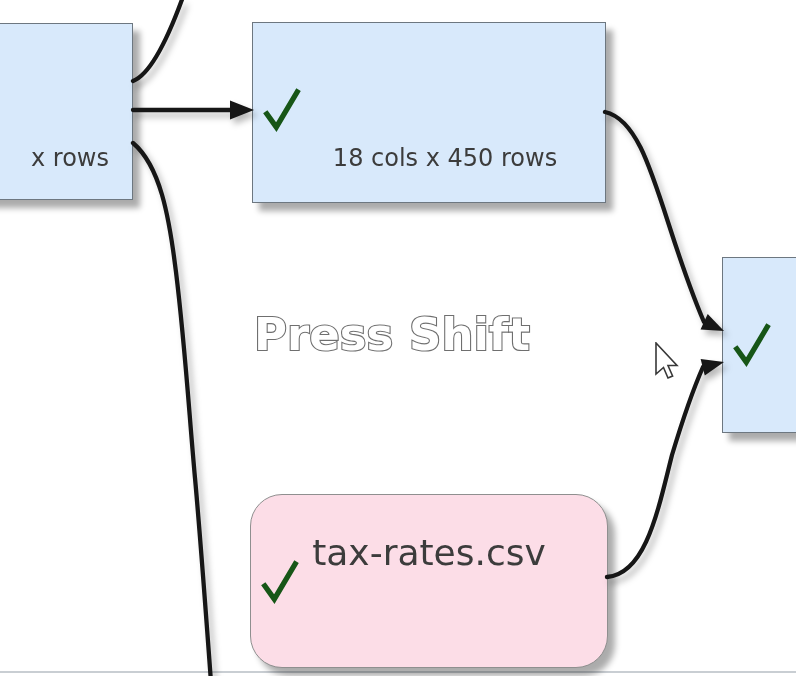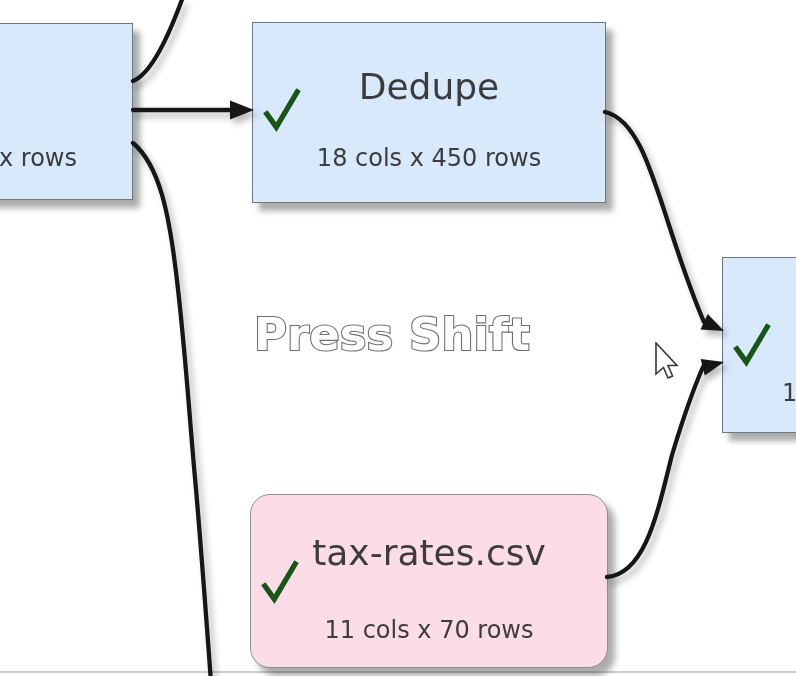--- a/index.html
+++ b/index.html
@@ -13,35 +13,35 @@
   
   .node{
     position:absolute;box-sizing:border-box;z-index:2;
     background:var(--node-blue,#d8e9fb);
     border:1.5px solid var(--node-border-blue,#6d7780);
     box-shadow:7px 8px 6px rgba(0,0,0,.33);
   }
   .node--file{
     background:var(--node-pink,#fcdde7);
     border-color:var(--node-border-pink,#8f8f8f);
-    border-radius:20px;
+    border-radius:32px;
   }
   .node--left  {left:-127px;top:23px;width:260px;height:177px;}
   .node--dedupe{left:252px;top:22px;width:354px;height:181px;}
   .node--right {left:722px;top:257px;width:165px;height:176px;}
   .node--tax   {left:250px;top:494px;width:358px;height:174px;}
 
   .node-title{
     position:absolute;top:42px;left:0;right:0;text-align:center;
     font-size:36px;line-height:44px;color:var(--text,#3c3c3c);white-space:nowrap;
   }
   .node--file .node-title{top:36px;}
   .node-sub{
     position:absolute;top:120px;left:0;right:0;text-align:center;
-    font-size:24px;line-height:30px;color:var(--text,#3c3c3c);white-space:nowrap;
+    font-size:24px;line-height:30px;color:var(--text,#3c3c3c);white-space:nowrap;padding-left:32px;
   }
   .node-sub--left{left:125px;right:auto;top:119px;text-align:left;}
   .node-sub--right{left:59px;right:auto;text-align:left;}
 
   .check{position:absolute;left:10px;top:64px;width:38px;height:46px;}
   .check polyline{fill:none;stroke:var(--check-green,#175617);stroke-width:5.5;stroke-linecap:square;}
 
   
   .edges{
     position:absolute;left:0;top:0;z-index:3;pointer-events:none;
@@ -75,37 +75,35 @@
 <div id="canvas">
 
   <div class="node node--left">
     <div class="node-sub node-sub--left">x rows</div>
   </div>
 
   <div class="node node--dedupe">
     <svg class="check" viewBox="0 0 40 48">
       <polyline points="4,28 14,42 36,5"></polyline>
     </svg>
-    <div class="node-title">Dedupe</div>
     <div class="node-sub">18 cols x 450 rows</div>
   </div>
 
   <div class="node node--right">
     <svg class="check" viewBox="0 0 40 48">
       <polyline points="4,28 14,42 36,5"></polyline>
     </svg>
     <div class="node-sub node-sub--right">1</div>
   </div>
 
   <div class="node node--file node--tax">
     <svg class="check" viewBox="0 0 40 48">
       <polyline points="4,28 14,42 36,5"></polyline>
     </svg>
     <div class="node-title">tax-rates.csv</div>
-    <div class="node-sub">11 cols x 70 rows</div>
   </div>
 
   <svg class="edges" width="796" height="676" viewBox="0 0 796 676">
     <path d="M133,81 C151,74 169,36 184,-6"></path>
     <path d="M133,110 L233,110"></path>
     <polygon points="254,110 230,100.5 230,119.5"></polygon>
     <path d="M133,143 C160,166 169,215 176,272 C185,345 189,412 195,478 C200,533 206,614 211,682"></path>
     <path d="M605,112 C650,122 660,220 704,322"></path>
     <polygon points="724,331 700.5,329.4 707.7,314"></polygon>
     <path d="M607,577 C646,574 658,510 672,455 C685,412 695,385 703,367"></path>

